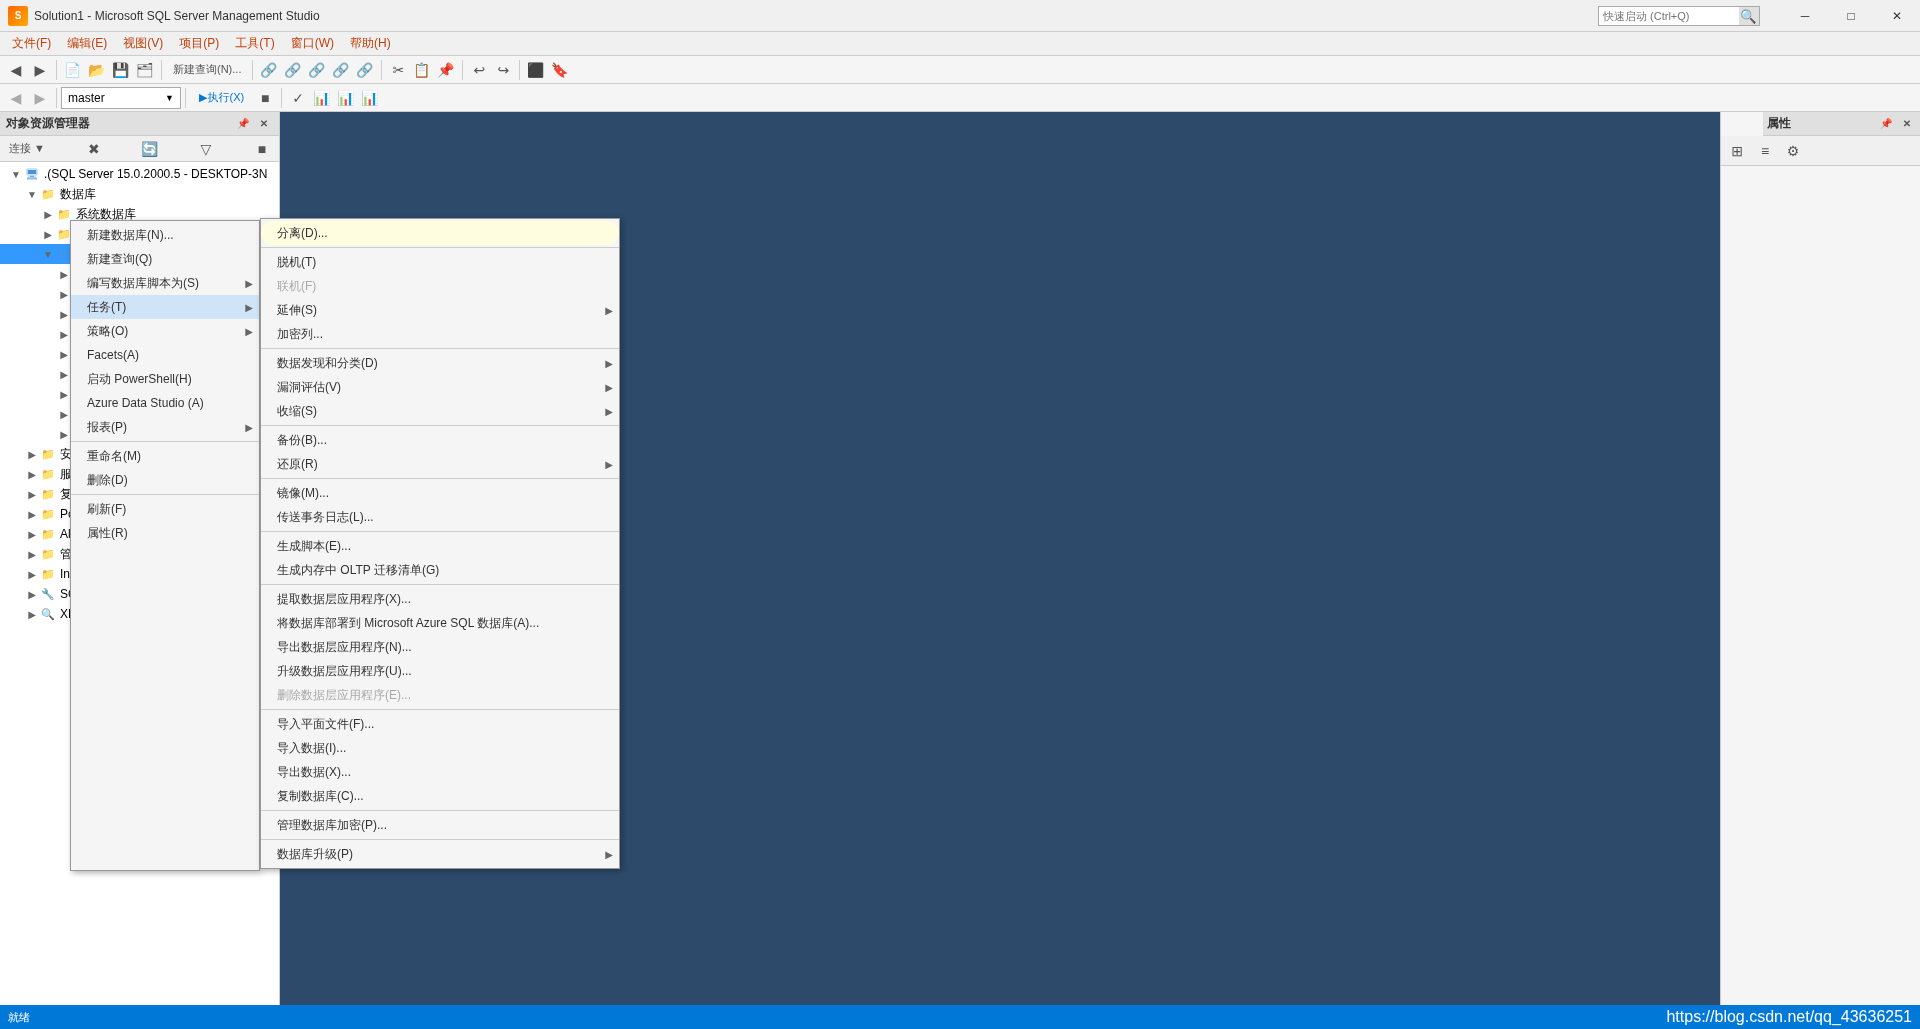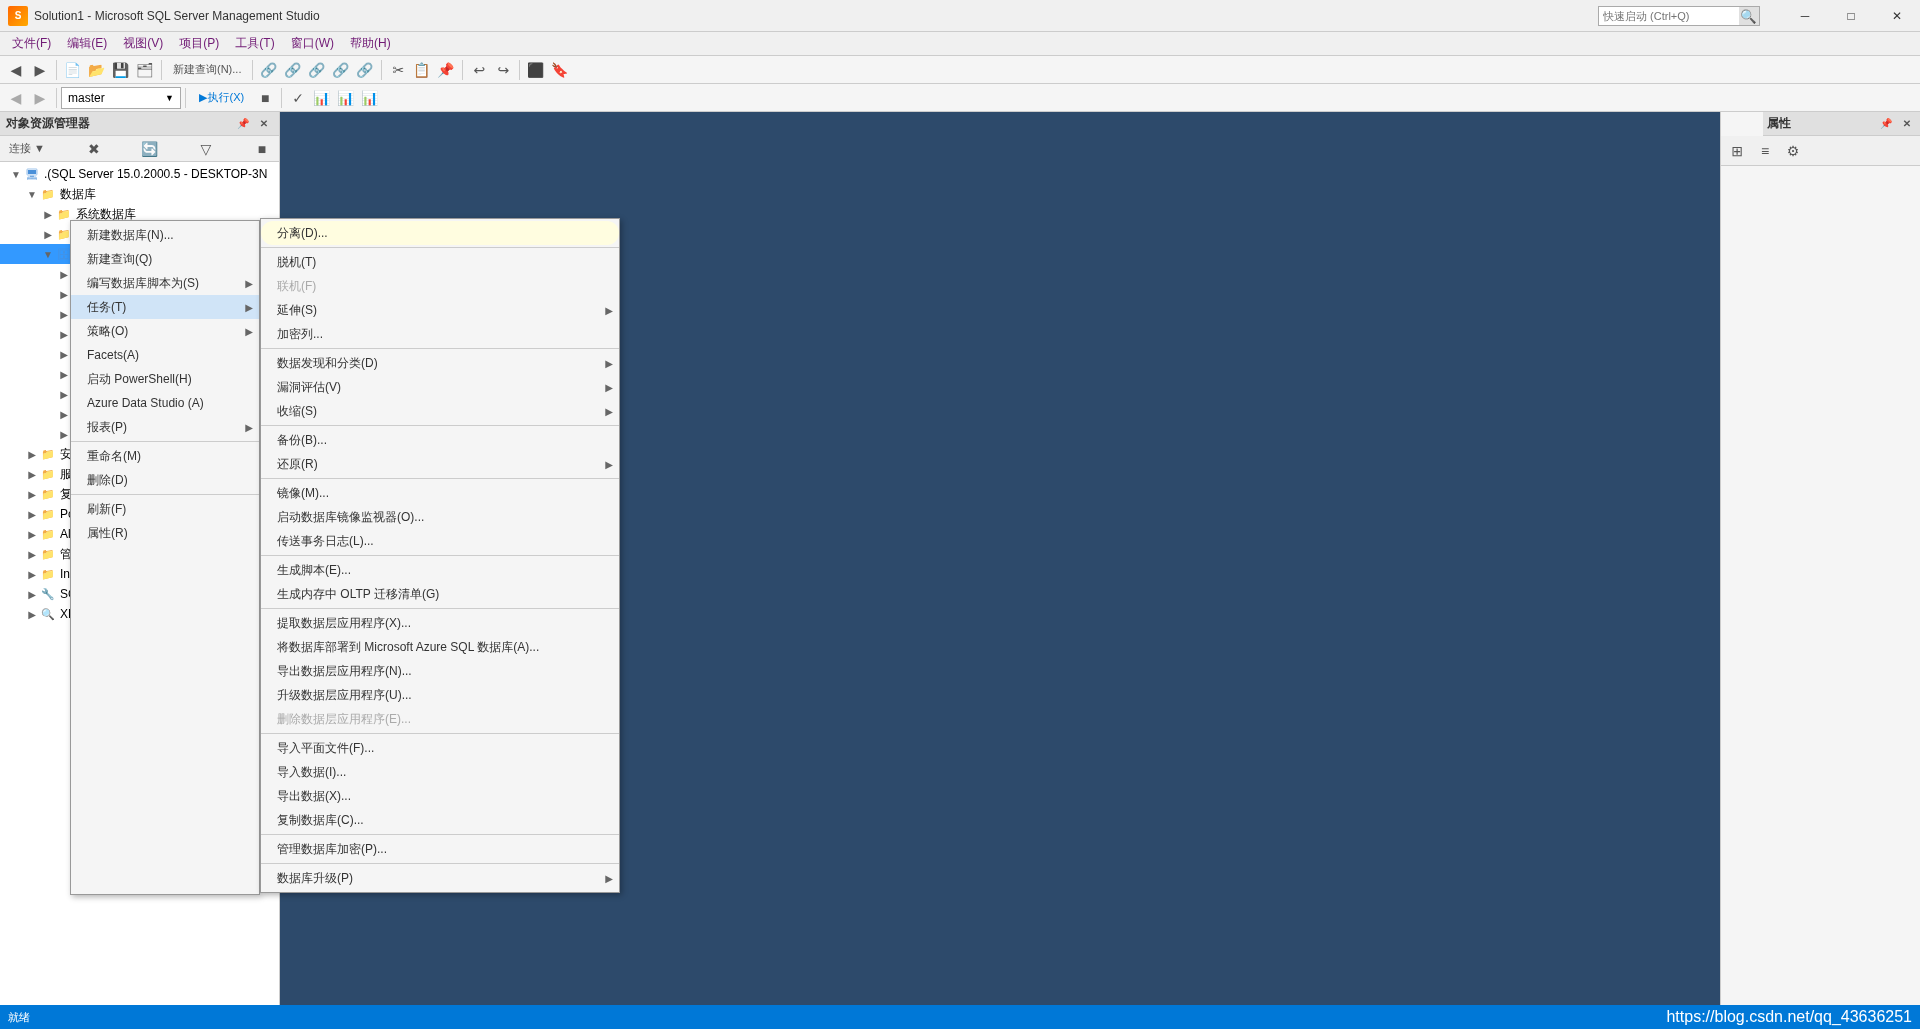--- a/index.html
+++ b/index.html
@@ -67,21 +67,21 @@
       background: #f0f0f0;
       display: flex;
       align-items: center;
       padding: 0 4px;
       border-bottom: 1px solid #ccc;
     }
     .menu-item {
       padding: 2px 8px;
       font-size: 12px;
       cursor: pointer;
-      color: #701a75;
+      color: #c2410c;
       height: 22px;
       display: flex; align-items: center;
     }
 
     
     #toolbar1 {
       height: 28px;
       background: #f5f5f5;
       border-bottom: 1px solid #ccc;
       display: flex;
@@ -580,21 +580,20 @@
     <div class="scm-item">收缩(S)
       <span class="scm-arrow">▶</span>
     </div>
     <div class="scm-separator"></div>
     <div class="scm-item">备份(B)...</div>
     <div class="scm-item">还原(R)
       <span class="scm-arrow">▶</span>
     </div>
     <div class="scm-separator"></div>
     <div class="scm-item">镜像(M)...</div>
-    <div class="scm-item">启动数据库镜像监视器(O)...</div>
     <div class="scm-item">传送事务日志(L)...</div>
     <div class="scm-separator"></div>
     <div class="scm-item">生成脚本(E)...</div>
     <div class="scm-item">生成内存中 OLTP 迁移清单(G)</div>
     <div class="scm-separator"></div>
     <div class="scm-item">提取数据层应用程序(X)...</div>
     <div class="scm-item">将数据库部署到 Microsoft Azure SQL 数据库(A)...</div>
     <div class="scm-item">导出数据层应用程序(N)...</div>
     <div class="scm-item">升级数据层应用程序(U)...</div>
     <div class="scm-item disabled">删除数据层应用程序(E)...</div>

